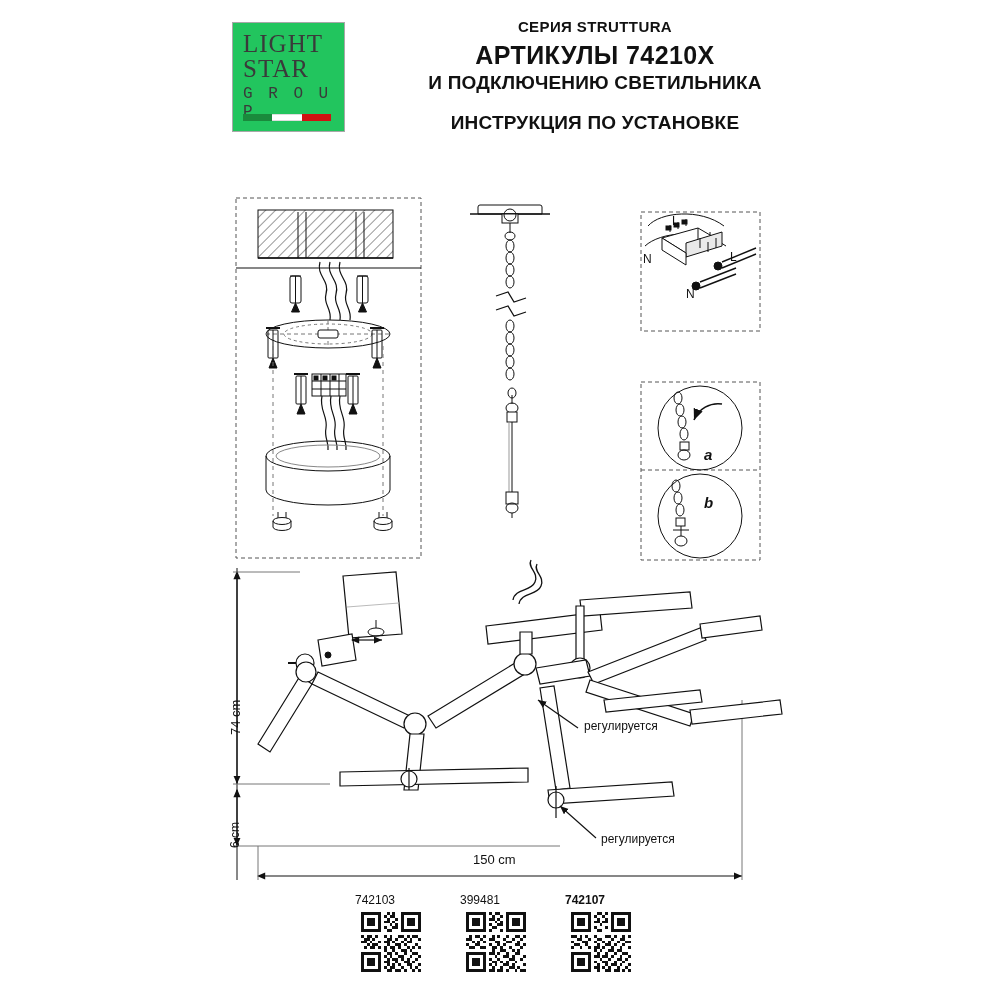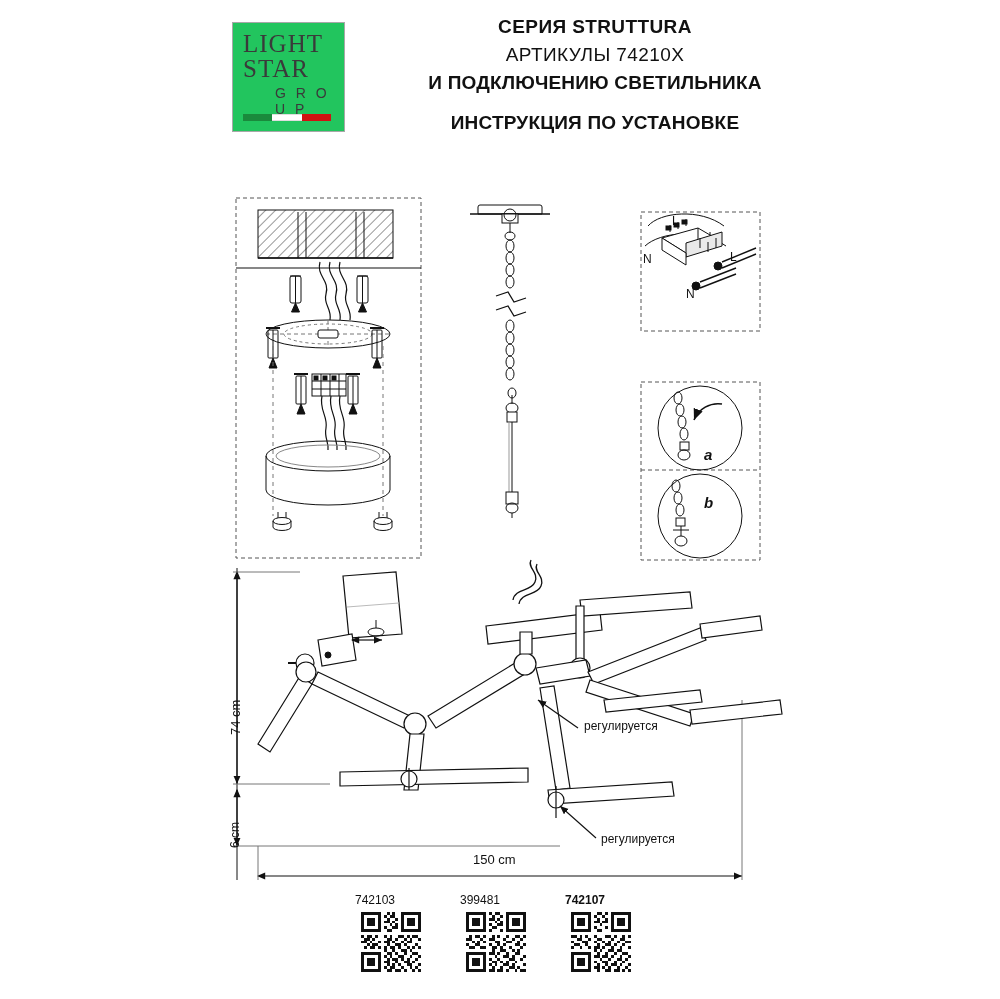--- a/index.html
+++ b/index.html
@@ -28,50 +28,49 @@
   }
   .logo-word {
     font-family: "Liberation Serif", serif;
     font-size: 25px;
     letter-spacing: 1px;
     line-height: 25px;
     color: #3a3a3a;
     font-weight: 400;
   }
   .logo-group {
-    font-family: Liberation Sans, sans-serif;
-    font-size: 14px;
+    font-family: Liberation Mono, monospace;
+    font-size: 16px;
     letter-spacing: 3px;
     color: #3a3a3a;
     margin-top: 4px;
-    margin-left: 32px;
   }
   .flag {
     position: absolute;
     left: 10px; bottom: 10px;
     width: 88px; height: 7px;
     display: flex;
   }
   .flag i { display: block; height: 100%; flex: 1 1 33.33%; }
   .flag .g { background: #1a8a3c; }
   .flag .w { background: #ffffff; border-top: 1px solid #ddd; border-bottom: 1px solid #ddd; }
   .flag .r { background: #d01212; }
 
   .title-block {
     position: absolute;
     left: 360px; top: 14px;
     width: 470px;
     text-align: center;
   }
   .t-series {
-    font-size: 19px; font-weight: bold; letter-spacing: .4px;
+    font-size: 15px; font-weight: bold; letter-spacing: .4px;
     line-height: 26px;
   }
   .t-art {
-    font-size: 19px; font-weight: normal; letter-spacing: .4px;
+    font-size: 25px; font-weight: bold; letter-spacing: .4px;
     line-height: 30px;
   }
   .t-instr {
     font-size: 19px; font-weight: bold; letter-spacing: .2px;
     line-height: 26px;
     margin-top: 14px;
   }
 
   
   .diagram { position: absolute; left: 0; top: 0; width: 1000px; height: 999px; }

